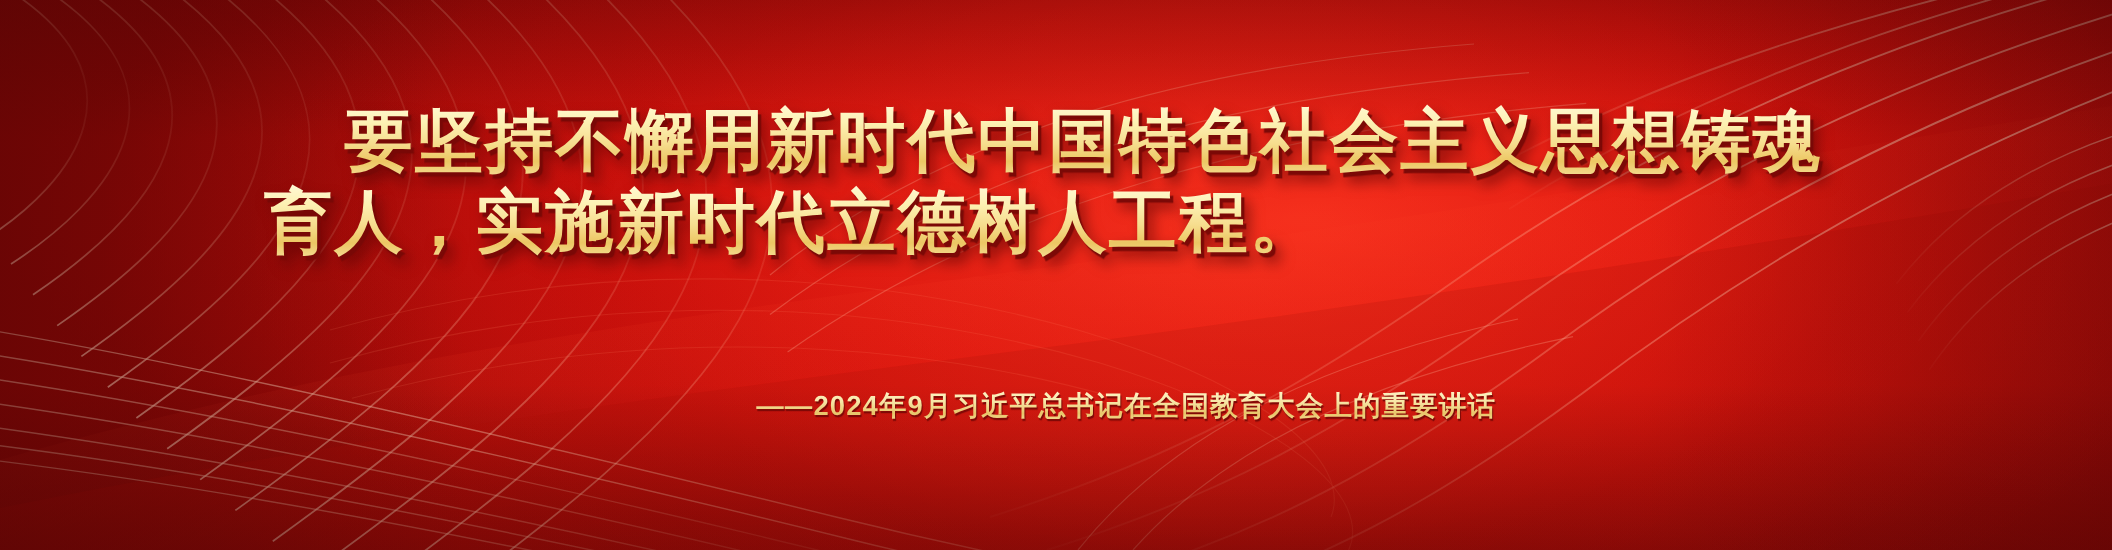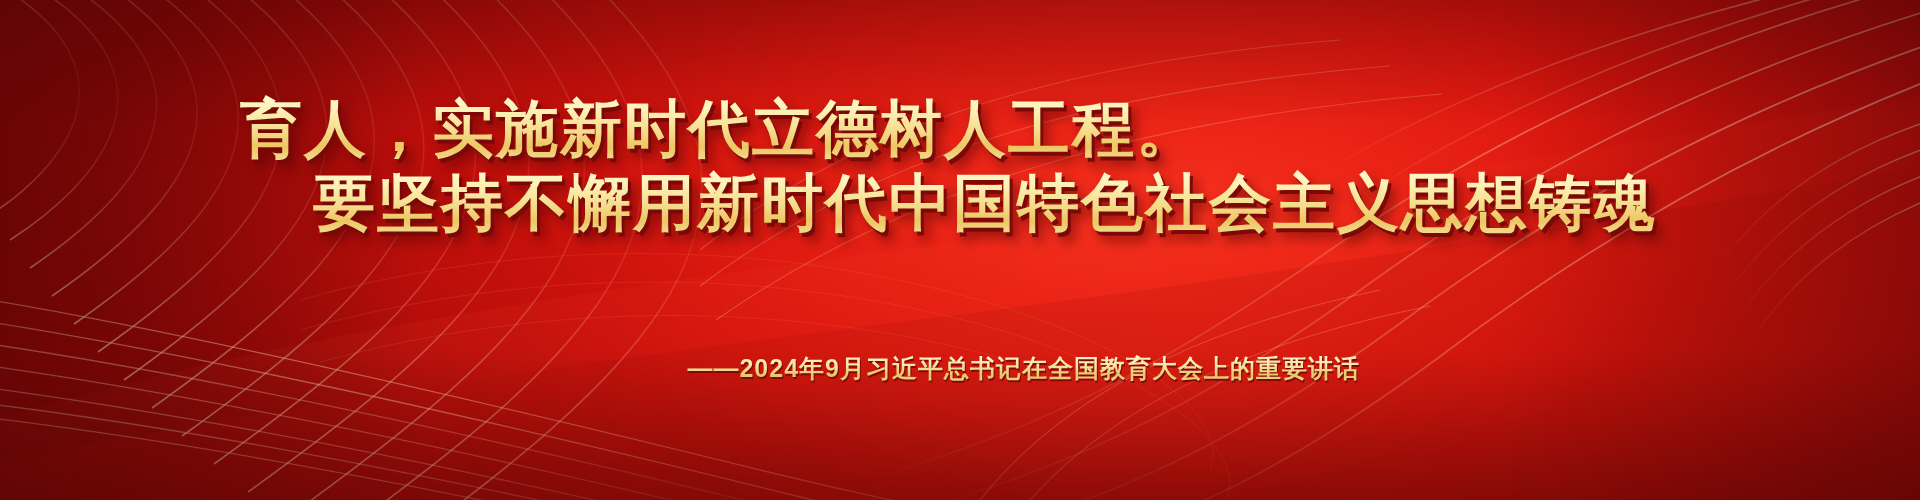--- a/index.html
+++ b/index.html
@@ -157,21 +157,21 @@
     <g fill="none" stroke="#ff8a66" stroke-width="1" opacity="0.16">
       <path d="M300,300 C520,238 760,238 980,300 C1150,350 1230,420 1210,470"></path>
       <path d="M300,330 C530,266 780,266 1000,330 C1170,382 1248,452 1226,500"></path>
       <path d="M320,362 C548,300 796,300 1016,362"></path>
     </g>
   </svg>
 
   <div class="vignette"></div>
 
   <div class="quote">
+    <div class="qline qline-1">要坚持不懈用新时代中国特色社会主义思想铸魂</div>
     <div class="qline qline-2">育人，实施新时代立德树人工程。</div>
-    <div class="qline qline-1">要坚持不懈用新时代中国特色社会主义思想铸魂</div>
   </div>
 
   <div class="attrib-wrap">
     <span class="attrib">——2024年9月习近平总书记在全国教育大会上的重要讲话</span>
   </div>
 
 </div>
 
 </body></html>

